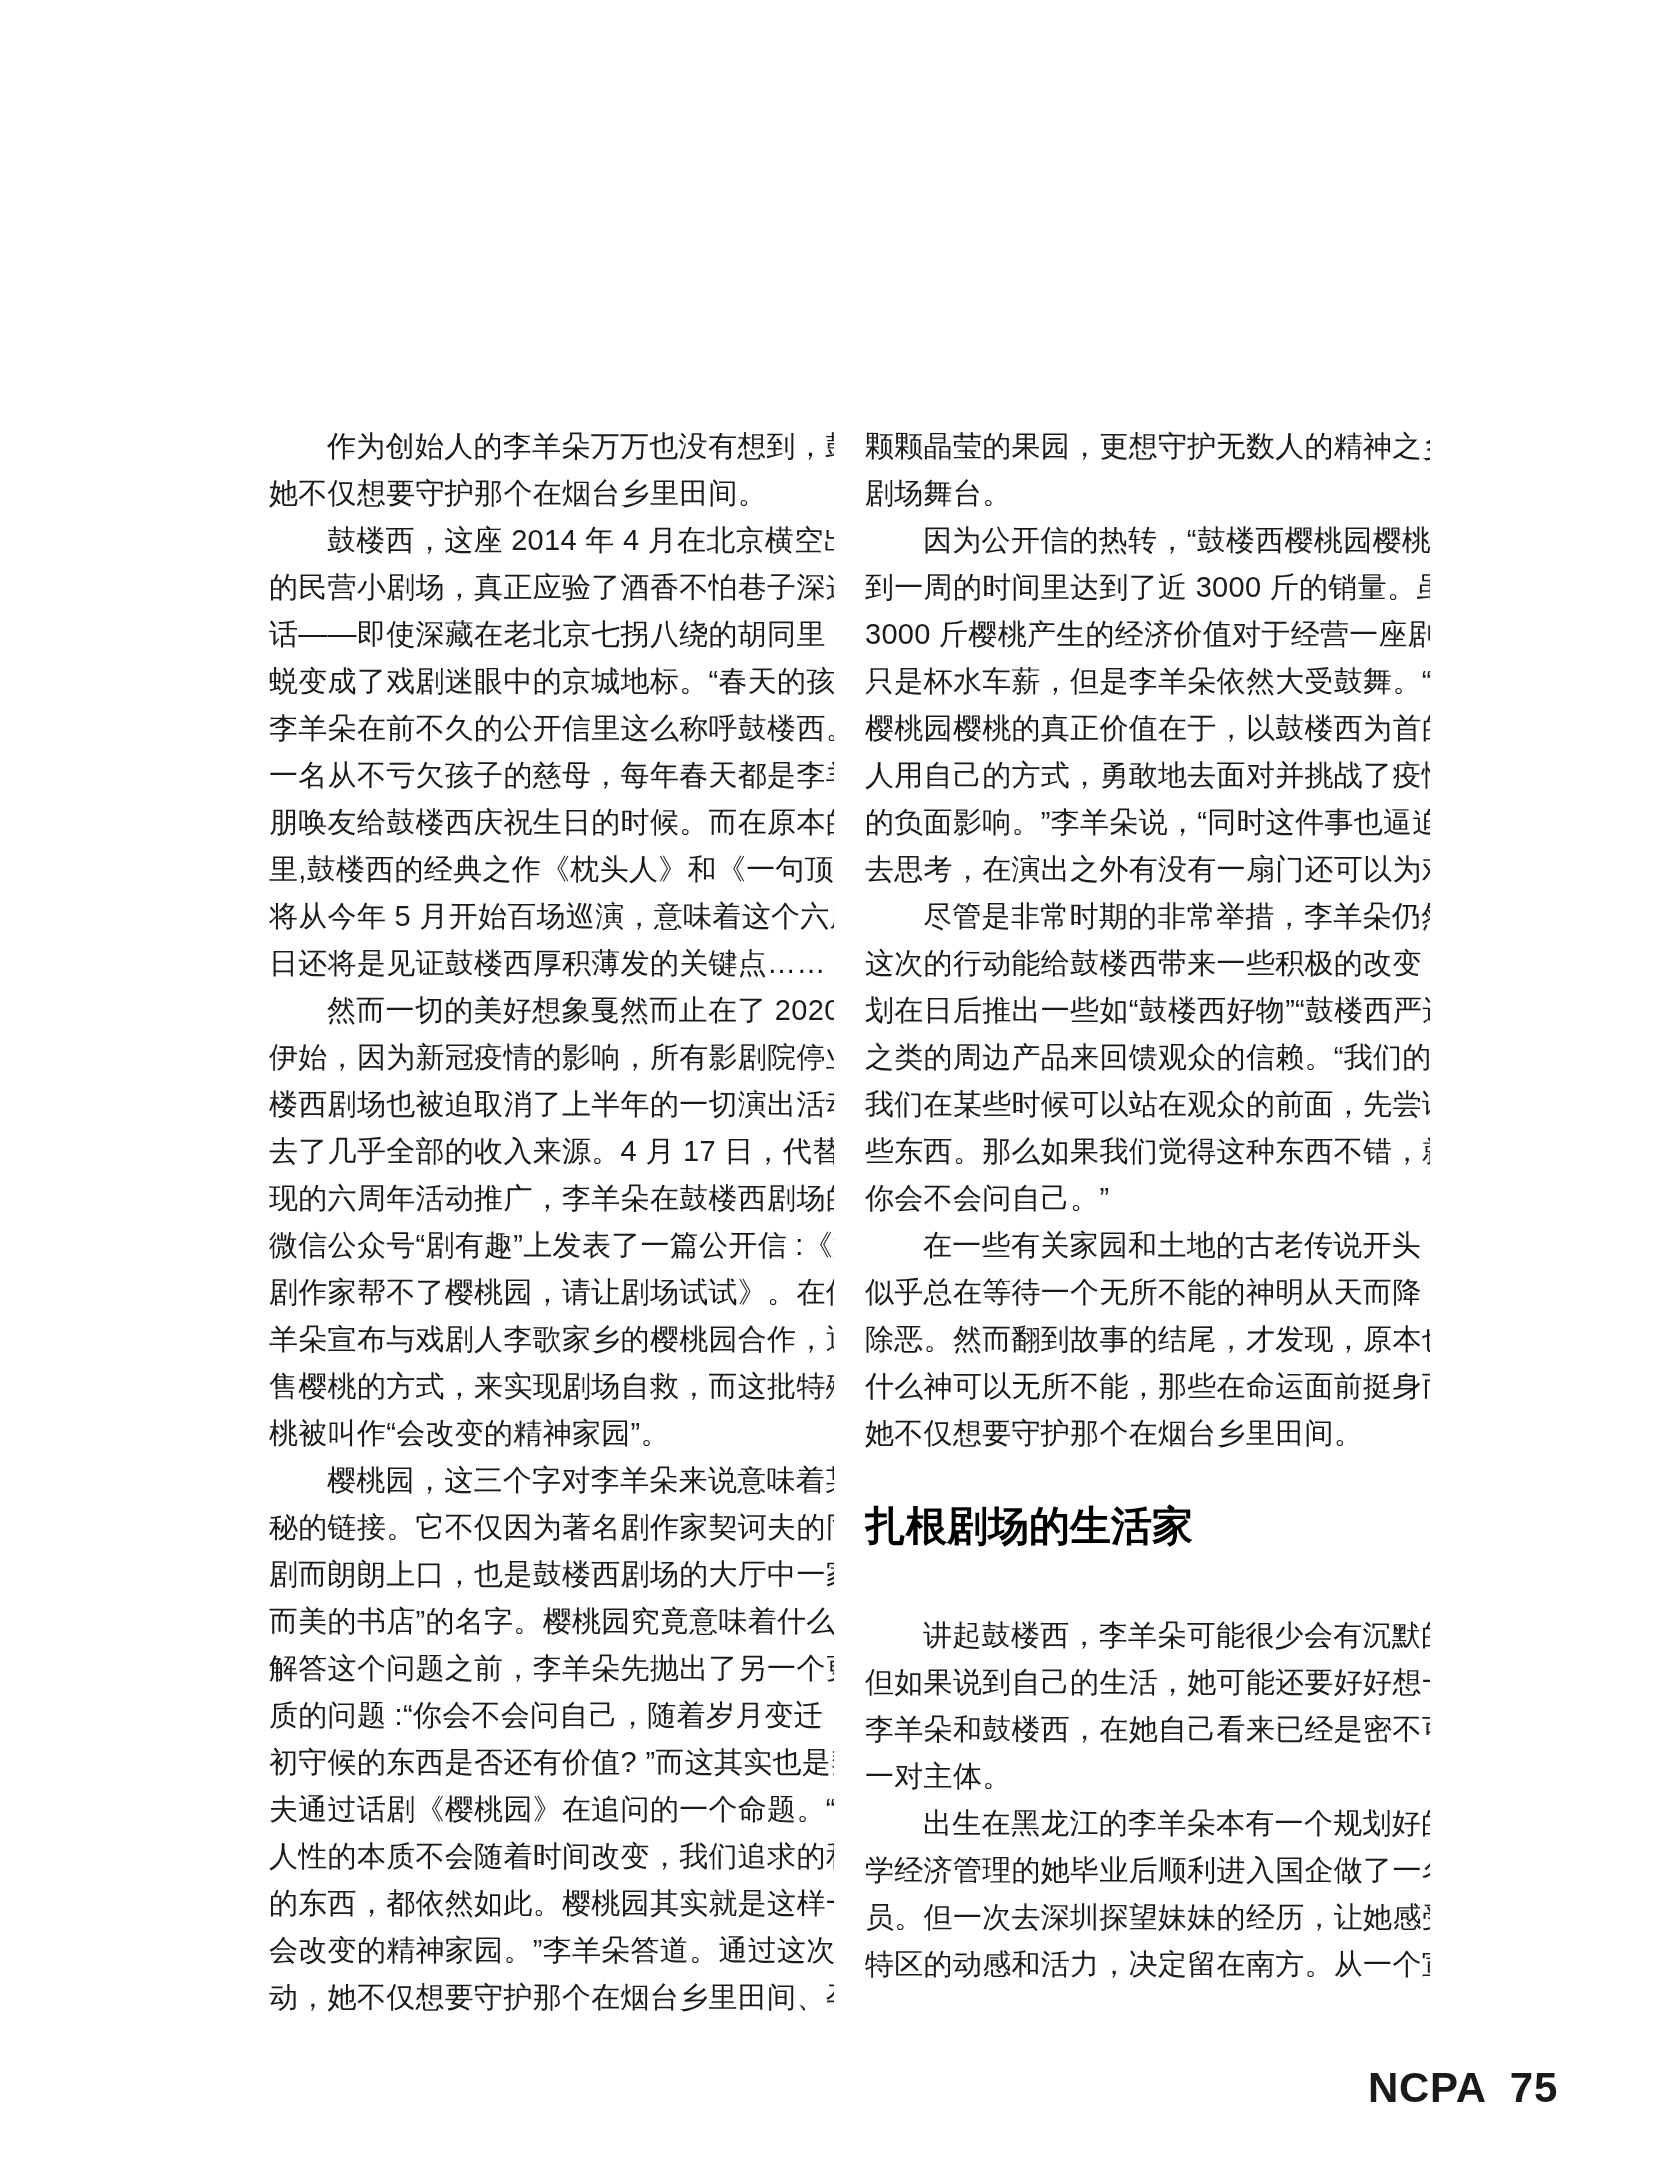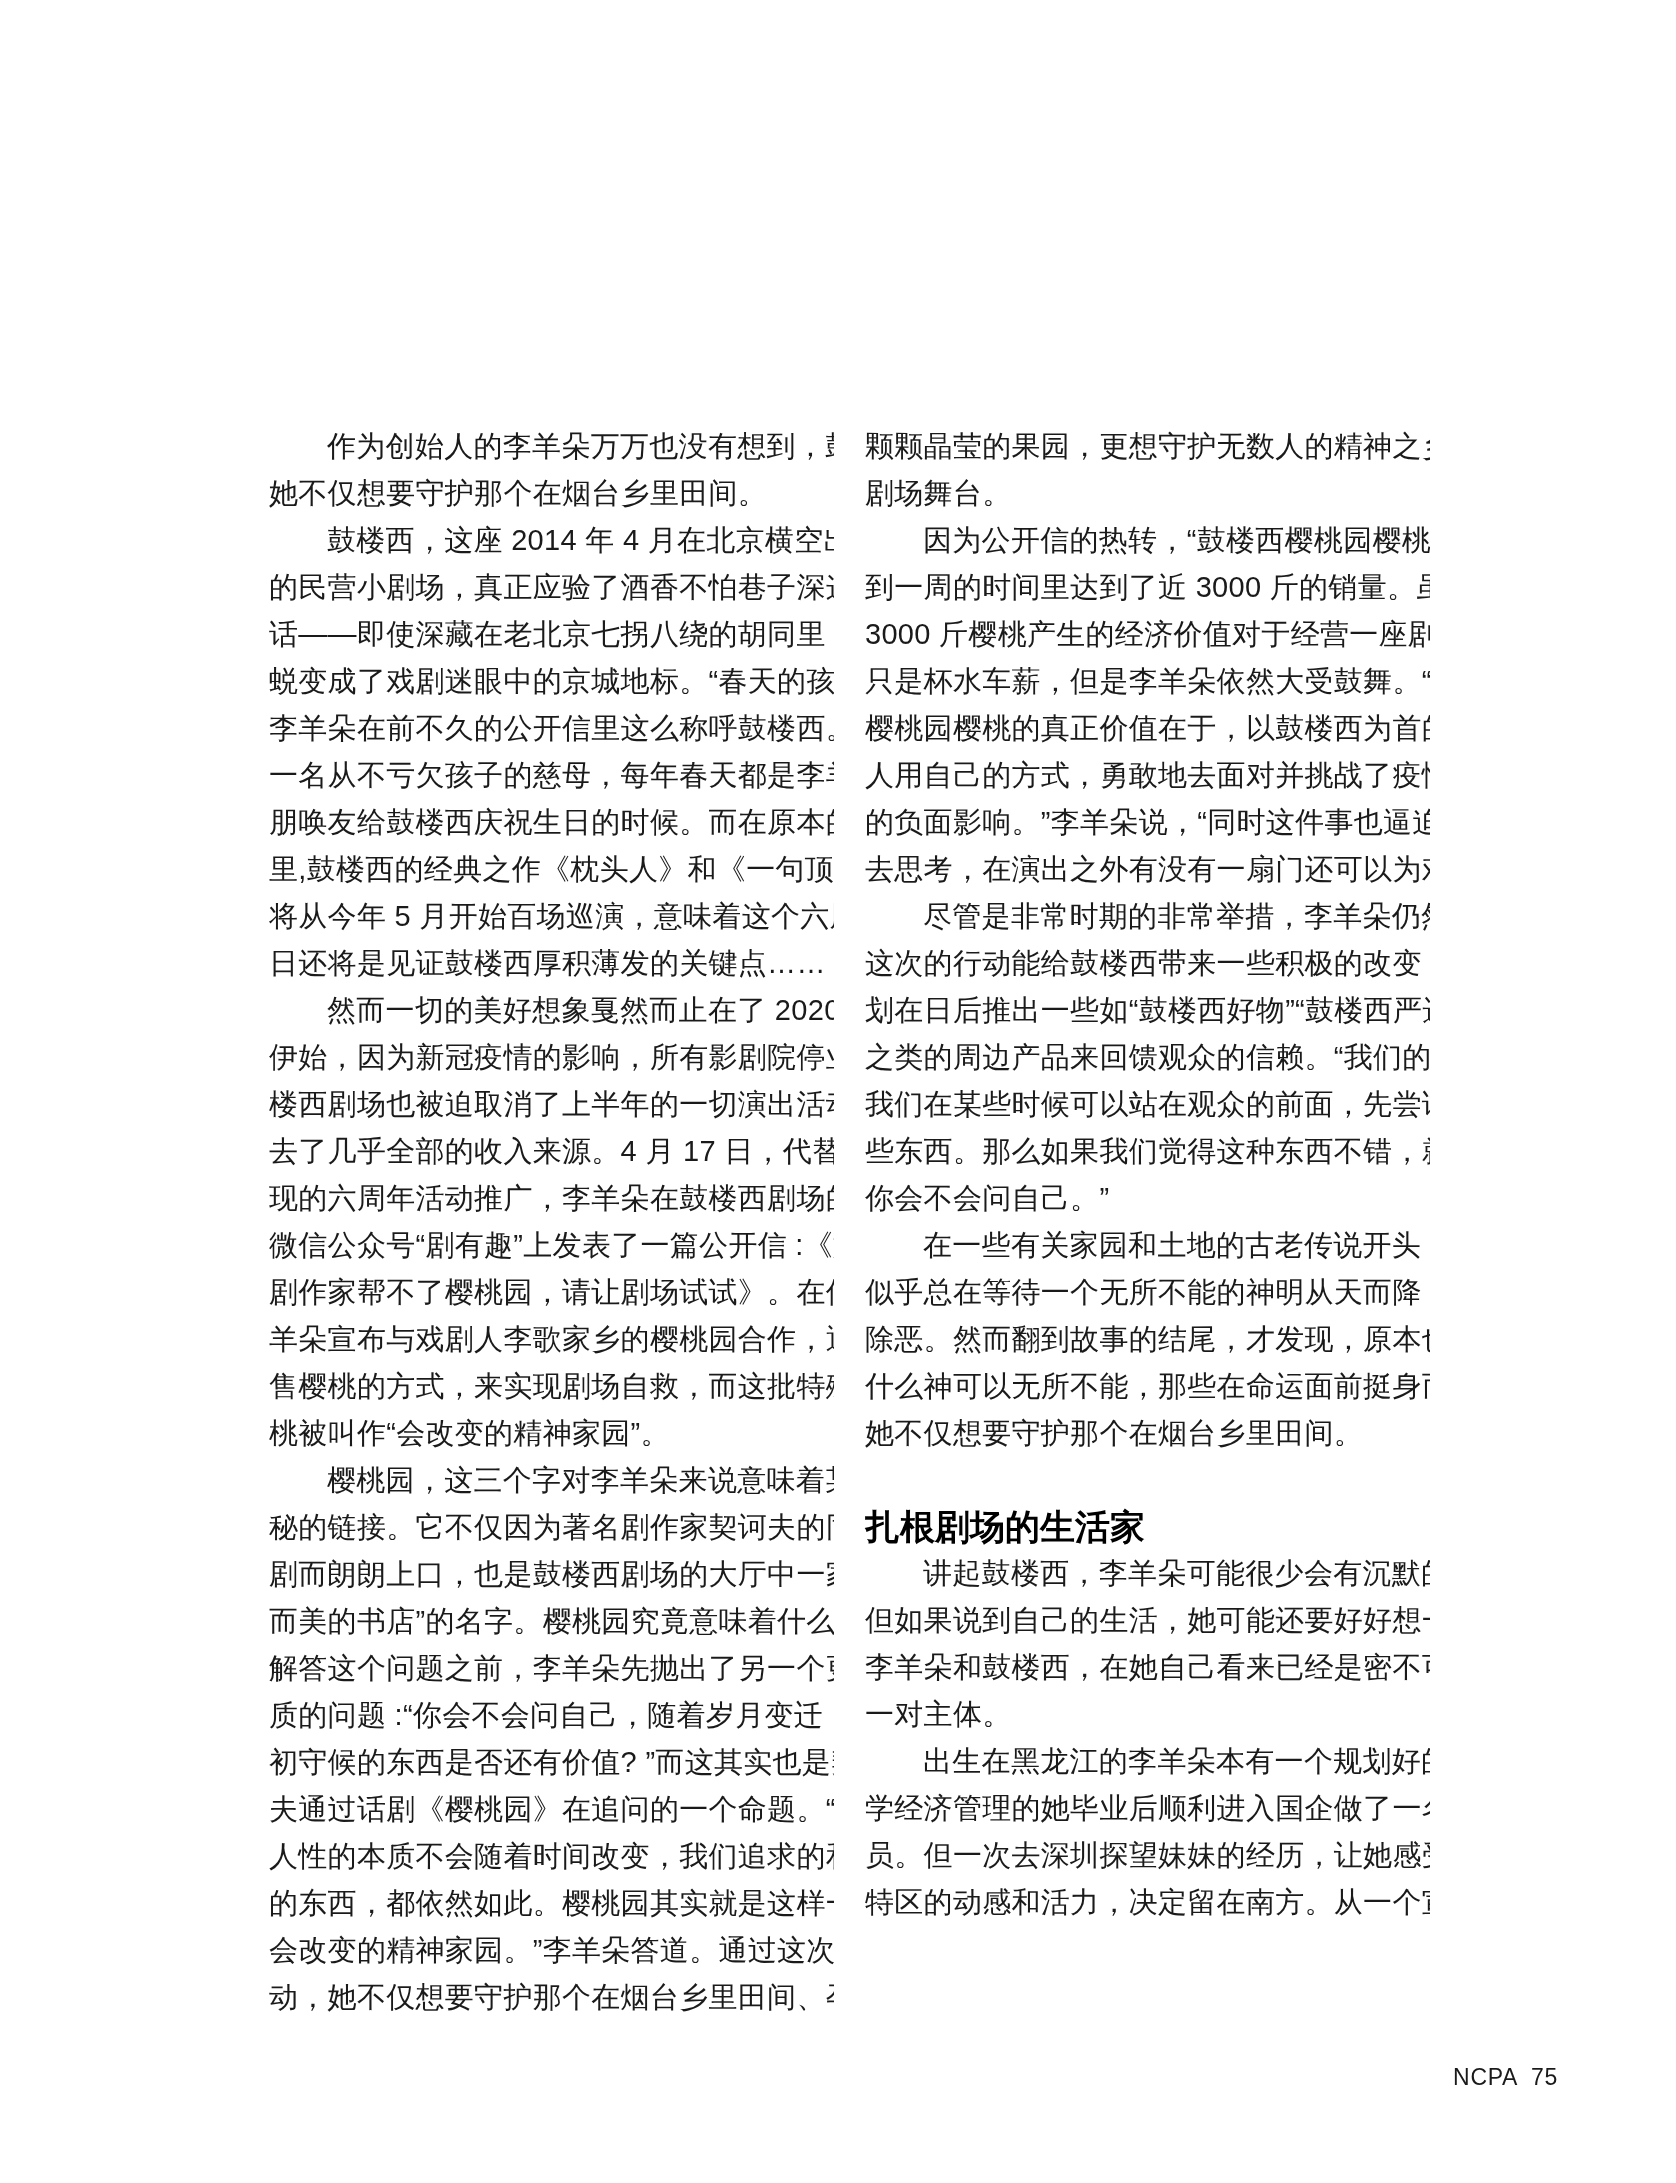--- a/index.html
+++ b/index.html
@@ -26,35 +26,37 @@
     font-weight: 400;
     letter-spacing: 0.3px;
     white-space: nowrap;
     overflow: hidden;
     text-align: justify;
     text-justify: inter-character;
   }
   .line.indent { padding-left: 58px; }
   .heading {
     margin-top: 46px;
+    margin-bottom: 62px;
     height: 47px;
     line-height: 47px;
-    font-size: 35px;
+    font-size: 41px;
     font-weight: 700;
     color: #000000;
     white-space: nowrap;
   }
   .footer {
     position: absolute;
     top: 2064px;
     right: 118px;
-    font-size: 23px;
+    font-size: 42px;
     letter-spacing: 0.7px;
     white-space: pre;
     color: #1a1a1a;
+    font-weight: bold;
   }
 </style>
 </head>
 <body>
 
 <div class="page">
   <div class="col" id="col-left">
       <div class="line indent">作为创始人的李羊朵万万也没有想到，鼓楼西</div>
       <div class="line end">她不仅想要守护那个在烟台乡里田间。</div>
       <div class="line indent">鼓楼西，这座 2014 年 4 月在北京横空出世</div>

